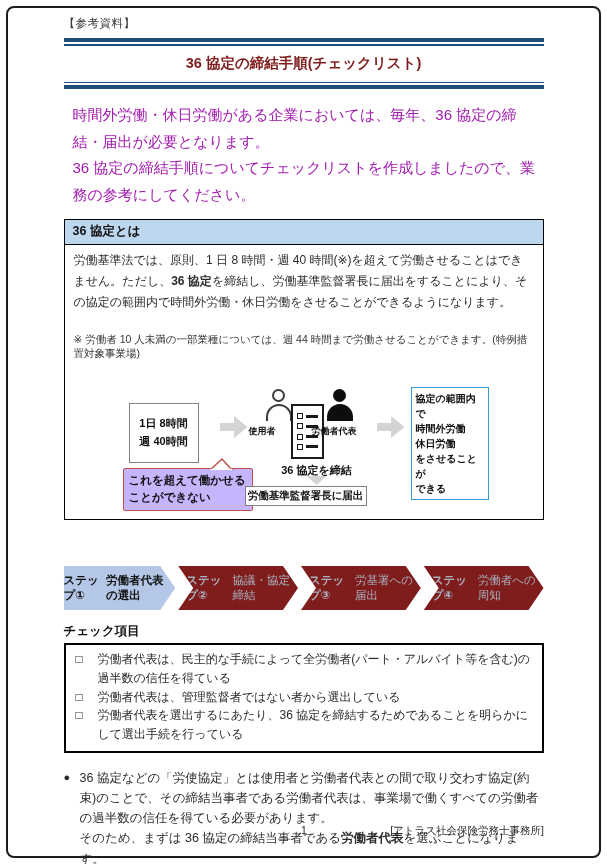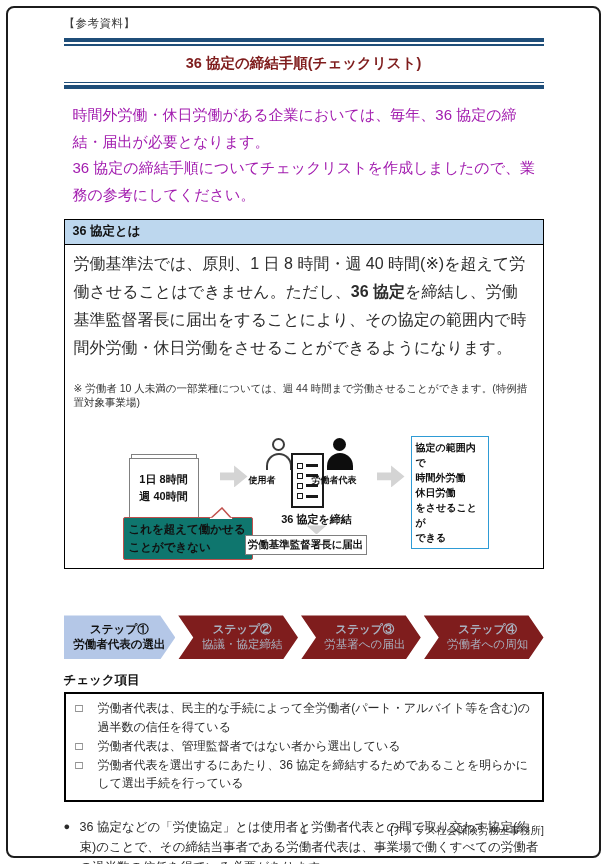--- a/index.html
+++ b/index.html
@@ -23,32 +23,32 @@
   .rule-thin-b{ height:1.5px; background:#1F4E79; }
   .rule-thick-b{ height:4px; background:#1F4E79; margin-top:2px; }
   .doc-title { text-align:center; font-size:14.5px; font-weight:bold; padding:8px 0 9px; color:#7f1d1d; }
 
   .intro { margin-top:13px; font-size:15px; line-height:1.78; color:#a21caf;margin-left:9px; }
 
   
   .box36 { margin-top:10px; border:1.5px solid #000; }
   .box36-header { background:#BDD7EE; border-bottom:1.5px solid #000; font-weight:bold; font-size:12.5px; padding:3px 8px 4px; color:#111; }
   .box36-body { padding:5px 9px 6px; }
-  .box36-text { font-size:16px; line-height:1.76; color:#2b2b2b; }
+  .box36-text { font-size:12px; line-height:1.76; color:#2b2b2b; }
   .box36-note { font-size:10.5px; margin-top:20px; color:#333; }
 
   
   .diagram { position:relative; height:146px; margin-top:6px; font-weight:bold; }
   .d-box { position:absolute; border:1px solid #808080; background:#fff; display:flex; align-items:center; justify-content:center; text-align:center; color:#111; }
   .principle-label { left:57px; top:10px; width:66px; height:20px; font-size:11px;margin-top:28px; }
-  .principle-rule  { left:55px; top:42px; width:70px; height:60px; font-size:11px; line-height:1.6; white-space:pre-line; }
+  .principle-rule  { left:55px; top:36px; width:70px; height:60px; font-size:11px; line-height:1.6; white-space:pre-line; }
   .submit-box { left:171px; top:119px; width:122px; height:20px; font-size:10.5px; }
 
   .bubble { position:absolute; left:49px; top:101px; width:130px; border:1.5px solid #C0504D; border-radius:2px;
-            background:#0f766e; font-size:11.5px; line-height:1.5; padding:3px 5px; color:#111; }
+            background:#c4b5fd; font-size:11.5px; line-height:1.5; padding:3px 5px; color:#111; }
   .bubble-tail { position:absolute; top:-11px; left:84px; }
 
   .arrow-right { position:absolute; width:28px; height:22px; background:#D4D4D4;
       clip-path:polygon(0 32%, 52% 32%, 52% 0, 100% 50%, 52% 100%, 52% 68%, 0 68%); }
   .arrow1 { left:146px; top:49px; }
   .arrow2 { left:303px; top:49px; }
   .arrow-down { position:absolute; left:233px; top:109px; width:20px; height:9px; background:#D4D4D4;
       clip-path:polygon(0 0, 100% 0, 50% 100%); }
 
   .person { position:absolute; width:28px; height:34px; display:block; }
@@ -71,22 +71,22 @@
   .doc-row .sq { width:6px; height:6px; border:1.5px solid #1a1a1a; }
   .doc-row .ln { flex:1; height:3px; background:#1a1a1a; }
 
   .conclude-label { position:absolute; left:193px; top:96px; width:100px; text-align:center; font-size:11px; color:#111; }
 
   .result-box { position:absolute; left:337px; top:20px; width:78px; border:1.5px solid #2E9BD5; background:#fff;
                 font-size:10px; line-height:1.5; padding:3px 4px; white-space:pre-line; color:#111; }
 
   
   .steps { display:flex; gap:3px; margin-top:46px; height:44px; }
-  .step { flex:1; display:flex; flex-direction:column; align-items:center; justify-content:center;
-          line-height:1.35; font-size:11.5px;font-family:Liberation Mono, monospace; }
+  .step { flex:1; display:flex; flex-direction:row; align-items:center; justify-content:center;
+          line-height:1.35; font-size:11.5px; }
   .step.first { clip-path:polygon(0 0, calc(100% - 15px) 0, 100% 50%, calc(100% - 15px) 100%, 0 100%); }
   .step.next  { clip-path:polygon(0 0, calc(100% - 15px) 0, 100% 50%, calc(100% - 15px) 100%, 0 100%, 15px 50%); padding-left:8px; }
   .step.active { background:#B4C7E7; color:#111; font-weight:bold; }
   .step.inactive { background:#7f1d1d; color:#A9B1BF; }
   .step .step-num { font-weight:bold; }
 
   
   .check-title { margin-top:13px; font-size:12.5px; font-weight:bold; color:#111; }
   .check-box { margin-top:3px; border:2px solid #000; padding:5px 10px 7px; }
   .check-item { display:flex; font-size:12px; line-height:1.56; color:#2b2b2b; }

